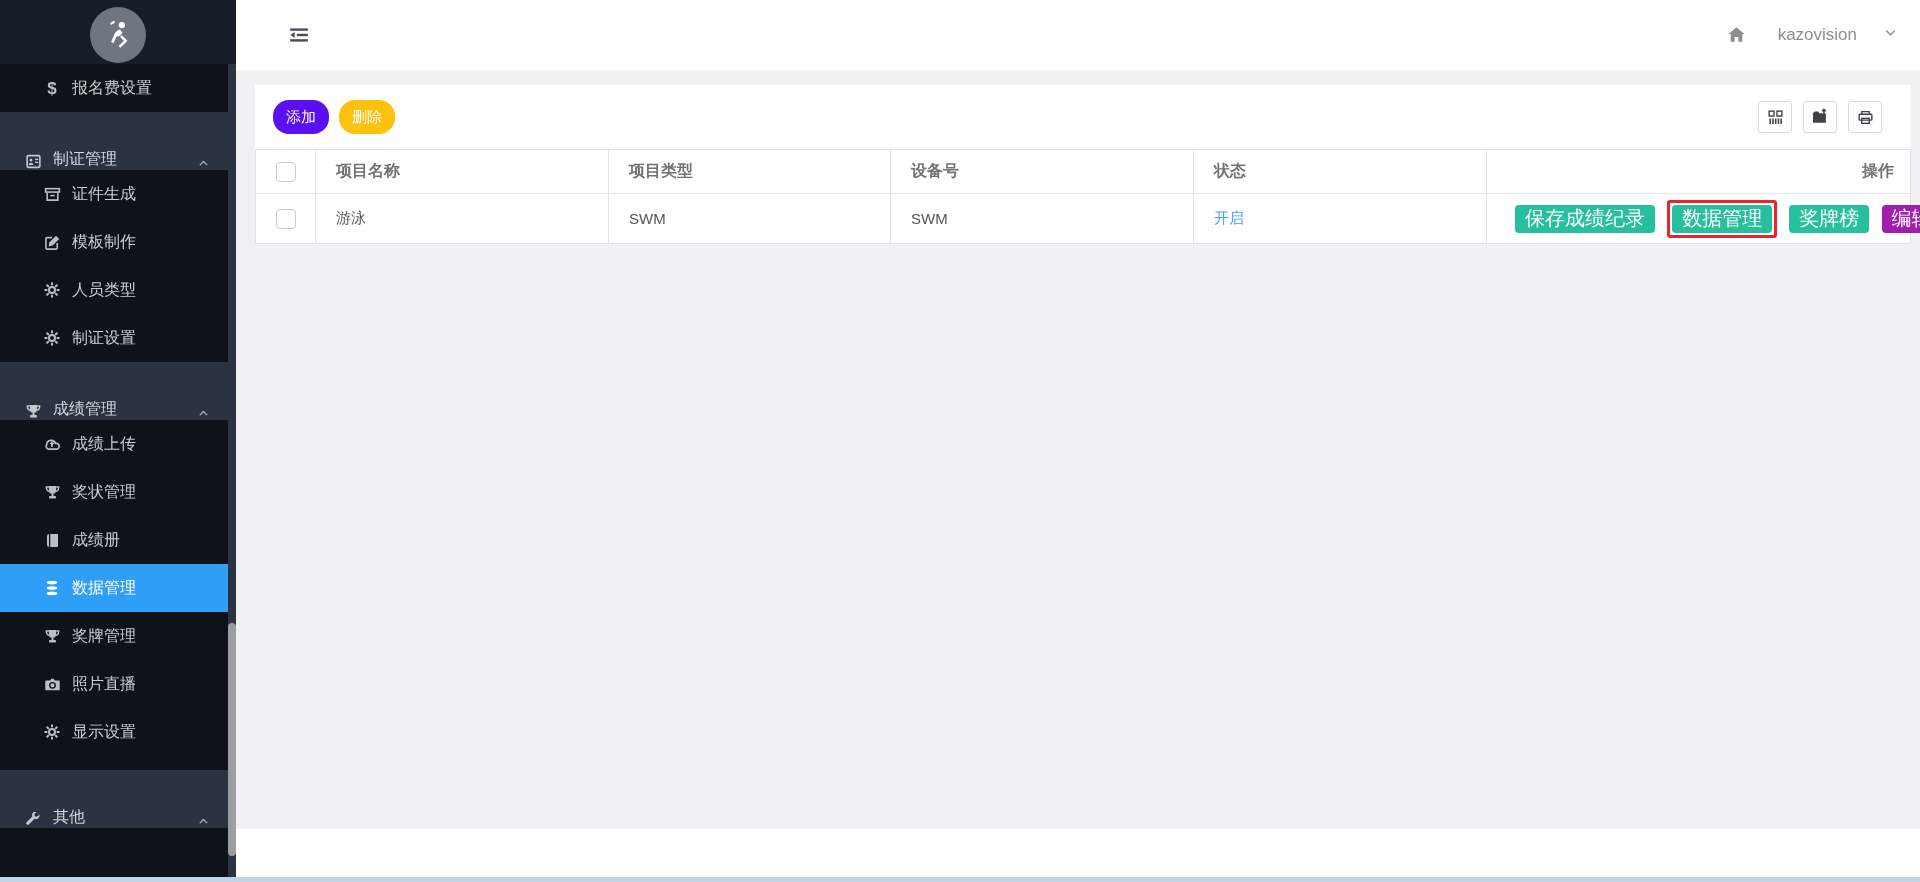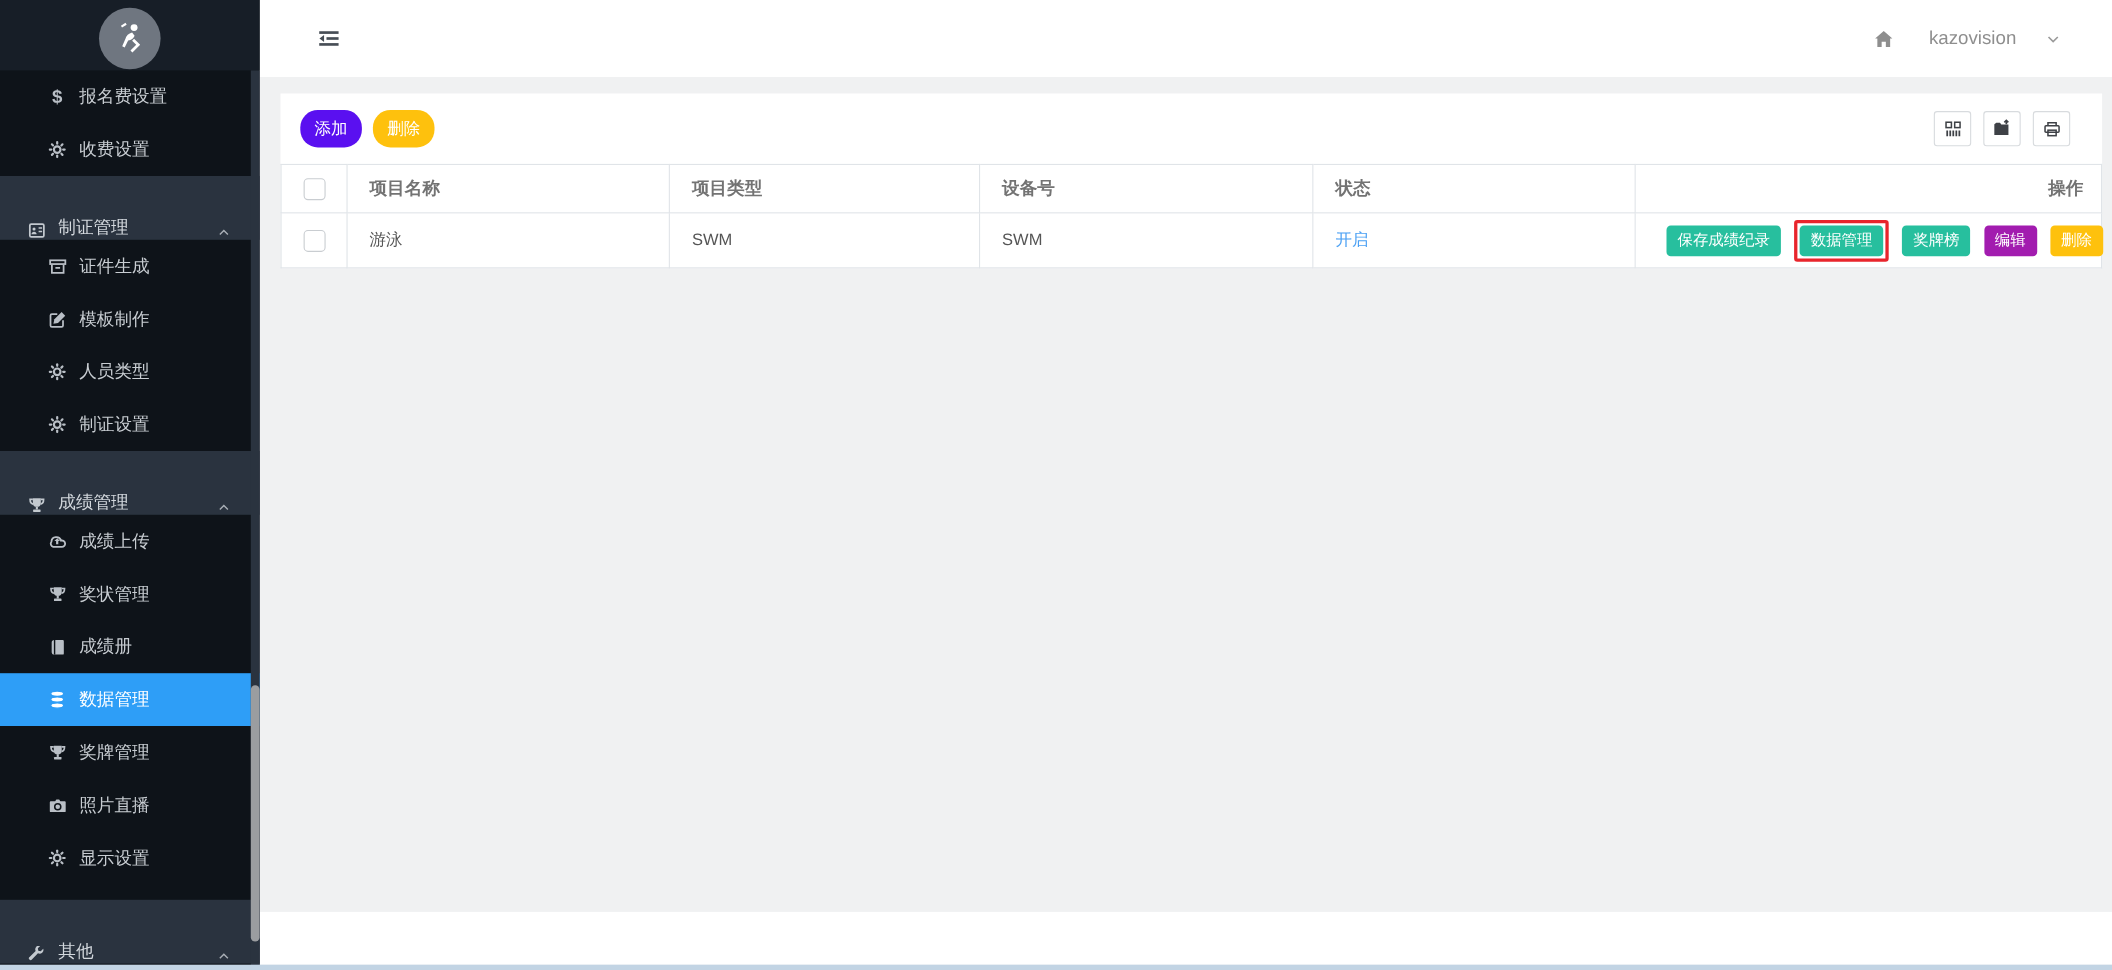--- a/index.html
+++ b/index.html
@@ -22,21 +22,21 @@
   .menu-section .mi-icon { width:20px; display:flex; justify-content:center; margin-right:10px; color:#c3c9cf; }
   .menu-section .sec-label { flex:1; }
   .menu-section .chev { color:#a9afb6; display:flex; }
   .menu-section.last { margin-top:14px; }
   .dollar-glyph { font-weight:bold; font-size:17px; line-height:1; }
   .side-scroll-track { position:absolute; right:0; top:64px; bottom:0; width:8px; background:#2a333f; }
   .side-scroll-thumb { position:absolute; right:0; top:623px; width:8px; height:233px; background:#9b9da0; border-radius:4px; }
   
   .topbar { position:absolute; left:236px; top:0; right:0; height:70px; background:#ffffff; display:flex; align-items:center; z-index:2; }
   .tb-toggle { margin-left:52px; color:#474e56; display:flex; cursor:pointer; }
-  .tb-right { margin-left:auto; display:flex; align-items:center; padding-right:46px; }
+  .tb-right { margin-left:auto; display:flex; align-items:flex-start; padding-right:22px; }
   .tb-home { color:#8e8e8e; display:flex; margin-right:32px; cursor:pointer; }
   .tb-account { color:#8e8e8e; font-size:17px; margin-right:26px; cursor:pointer; }
   .tb-chev { color:#9a9a9a; display:flex; cursor:pointer; }
   
   .main-bg { position:absolute; left:236px; top:70px; right:0; bottom:53px; background:#f0f1f2; z-index:1; }
   .footer { position:absolute; left:236px; right:0; bottom:5px; height:48px; background:#ffffff; z-index:1; }
   .h-scrollbar { position:absolute; left:0; right:0; bottom:0; height:5px; background:#c2d4e4; z-index:4; }
   .card { position:absolute; left:255px; top:85px; width:1656px; background:#ffffff; z-index:2; }
   .card-toolbar { display:flex; align-items:center; height:64px; padding:0 18px; }
   .btn { border:none; border-radius:16px; color:#ffffff; font-size:15px; height:34px; padding:0 13px; cursor:pointer; font-family:inherit; }
@@ -48,21 +48,21 @@
   table { width:100%; border-collapse:collapse; table-layout:fixed; }
   th,td { border:1px solid #e0e4e8; }
   th { height:44px; text-align:left; font-size:16px; color:#737373; padding:0 20px; font-weight:bold; }
   td { height:50px; font-size:15px; color:#555; padding:0 20px; }
   .col-cb { width:60px; } .col-name { width:293px; } .col-type { width:282px; } .col-dev { width:303px; } .col-status { width:293px; }
   .cb-cell { text-align:center; padding:0; }
   .cb { width:20px; height:20px; border:1px solid #c9cdd1; border-radius:4px; background:#fff; display:inline-block; vertical-align:middle; cursor:pointer; }
   .op-head { text-align:right; padding-right:16px;padding-left:47px; }
   .op-cell { text-align:right; padding-right:22px; white-space:nowrap; }
   .status-link { color:#4aa0f4; text-decoration:none; cursor:pointer; }
-  .row-btn { border:none; border-radius:4px; color:#ffffff; font-size:14px; height:28px; padding:0 10px; margin-left:8px; cursor:pointer; font-family:inherit; vertical-align:middle; }
+  .row-btn { border:none; border-radius:4px; color:#ffffff; font-size:20px; height:28px; padding:0 10px; margin-left:8px; cursor:pointer; font-family:inherit; vertical-align:middle; }
   .row-btn.teal { background:#27bf9e; }
   .row-btn.blue { background:#a21caf; }
   .row-btn.amber { background:#fec10d; }
   .annotation { display:inline-block; border:3px solid #e8252c; border-radius:3px; padding:2px; margin-left:8px; line-height:0; vertical-align:middle; }
   .annotation .row-btn { margin-left:0; }
   svg { display:block; }
 </style>
 </head>
 <body>
 
@@ -81,38 +81,20 @@
       </span>
     </div>
   </div>
 
   <div class="menu">
     <div class="menu-item">
       <span class="mi-icon">
           <span class="dollar-glyph">$</span>
         </span>
       <span>报名费设置</span>
-    </div>
-    <div class="menu-item">
-      <span class="mi-icon">
-        <svg viewBox="0 0 16 16" width="16" height="16">
-            <circle cx="8" cy="8" r="3" fill="none" stroke="currentColor" stroke-width="2"></circle>
-            <g stroke="currentColor" stroke-width="2" stroke-linecap="round">
-              <line x1="8" y1="1.2" x2="8" y2="2.6"></line>
-              <line x1="8" y1="13.4" x2="8" y2="14.8"></line>
-              <line x1="1.2" y1="8" x2="2.6" y2="8"></line>
-              <line x1="13.4" y1="8" x2="14.8" y2="8"></line>
-              <line x1="3.2" y1="3.2" x2="4.2" y2="4.2"></line>
-              <line x1="11.8" y1="11.8" x2="12.8" y2="12.8"></line>
-              <line x1="3.2" y1="12.8" x2="4.2" y2="11.8"></line>
-              <line x1="11.8" y1="4.2" x2="12.8" y2="3.2"></line>
-            </g>
-          </svg>
-      </span>
-      <span>收费设置</span>
     </div>
 
     <div class="menu-section">
       <span class="mi-icon">
         <svg viewBox="0 0 16 16" width="17" height="17">
             <rect x="2" y="2.5" width="12" height="11" rx="1.2" fill="none" stroke="currentColor" stroke-width="1.5"></rect>
             <circle cx="5.6" cy="6.8" r="1.3" fill="currentColor"></circle>
             <path d="M3.4 11.2c0-1.3 1-2.1 2.2-2.1s2.2.8 2.2 2.1z" fill="currentColor"></path>
             <line x1="9.5" y1="6" x2="12.5" y2="6" stroke="currentColor" stroke-width="1.3"></line>
             <line x1="9.5" y1="8.8" x2="12.5" y2="8.8" stroke="currentColor" stroke-width="1.3"></line>

